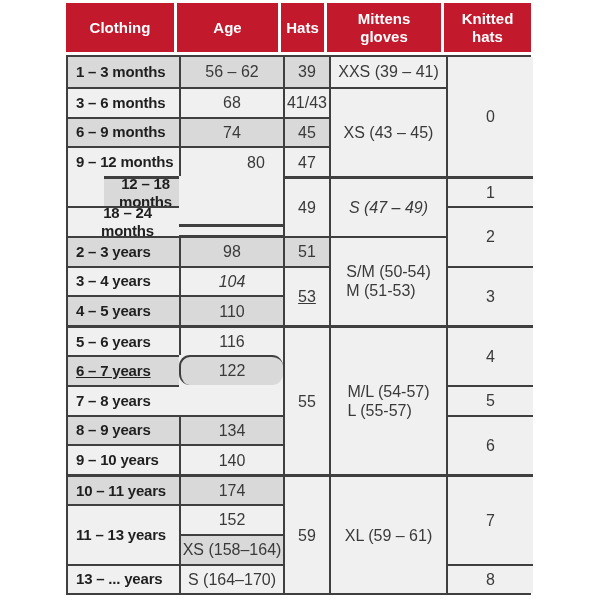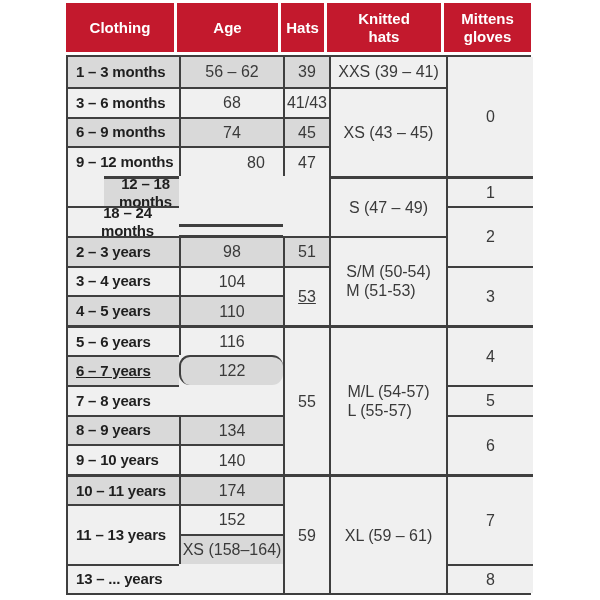--- a/index.html
+++ b/index.html
@@ -57,24 +57,24 @@
   .cell.col-knitted-hats{text-align:left;}
 </style>
 </head>
 <body>
 
 <div class="size-chart">
   <div class="header-grid">
       <div class="hcell">Clothing</div>
       <div class="hcell">Age</div>
       <div class="hcell">Hats</div>
+      <div class="hcell">Mittens
+gloves</div>
       <div class="hcell">Knitted
 hats</div>
-      <div class="hcell">Mittens
-gloves</div>
     </div>
   <div class="body-grid">
       <div class="cell col-age bg-g r1 c1" style="grid-area: 1 / 1 / span 1;">1 – 3 months</div>
       <div class="cell col-age bg-w c1" style="grid-area: 2 / 1 / span 1;">3 – 6 months</div>
       <div class="cell col-age bg-g c1" style="grid-area: 3 / 1 / span 1;">6 – 9 months</div>
       <div class="cell col-age bg-w c1" style="grid-area: 4 / 1 / span 1;">9 – 12 months</div>
       <div class="cell col-age bg-g c1 thick" style="grid-area: 5 / 1 / span 1; margin-left: 36px;">12 – 18 months</div>
       <div class="cell col-age bg-w c1" style="grid-area: 6 / 1 / span 1;">18 – 24 months</div>
       <div class="cell col-age bg-g c1" style="grid-area: 7 / 1 / span 1;">2 – 3 years</div>
       <div class="cell col-age bg-w c1" style="grid-area: 8 / 1 / span 1;">3 – 4 years</div>
@@ -87,40 +87,42 @@
       <div class="cell col-age bg-g c1 thick" style="grid-area: 15 / 1 / span 1;">10 – 11 years</div>
       <div class="cell col-age bg-w c1" style="grid-area: 16 / 1 / span 2;">11 – 13 years</div>
       <div class="cell col-age bg-w c1" style="grid-area: 18 / 1 / span 1;">13 – ... years</div>
       <div class="cell col-clothing bg-g r1" style="grid-area: 1 / 2 / span 1;">56 – 62</div>
       <div class="cell col-clothing bg-w" style="grid-area: 2 / 2 / span 1;">68</div>
       <div class="cell col-clothing bg-g" style="grid-area: 3 / 2 / span 1;">74</div>
       <div class="cell col-clothing bg-w" style="grid-area: 4 / 2 / span 1; padding-left: 48px;">80</div>
       <div class="cell col-clothing bg-g thick" style="grid-area: 5 / 2 / span 1; margin-top: 48px;">86</div>
       <div class="cell col-clothing bg-w" style="grid-area: 6 / 2 / span 1; margin-top: 29px;">92</div>
       <div class="cell col-clothing bg-g" style="grid-area: 7 / 2 / span 1;">98</div>
-      <div class="cell col-clothing bg-w" style="grid-area: 8 / 2 / span 1;">104</div>
+      <div class="cell col-clothing bg-w" style="grid-area: 8 / 2 / span 1; font-style: italic;">104</div>
       <div class="cell col-clothing bg-g" style="grid-area: 9 / 2 / span 1;">110</div>
       <div class="cell col-clothing bg-w thick" style="grid-area: 10 / 2 / span 1;">116</div>
       <div class="cell col-clothing bg-g" style="grid-area: 11 / 2 / span 1; border-radius: 11px;">122</div>
       <div class="cell col-clothing bg-g" style="grid-area: 13 / 2 / span 1;">134</div>
       <div class="cell col-clothing bg-w" style="grid-area: 14 / 2 / span 1;">140</div>
       <div class="cell col-clothing bg-g thick" style="grid-area: 15 / 2 / span 1;">174</div>
       <div class="cell col-clothing bg-w" style="grid-area: 16 / 2 / span 1;">152</div>
       <div class="cell col-clothing bg-g" style="grid-area: 17 / 2 / span 1;">XS (158–164)</div>
+      <div class="cell col-clothing bg-w" style="grid-area: 18 / 2 / span 1;">S (164–170)</div>
       <div class="cell col-hats bg-g r1" style="grid-area: 1 / 3 / span 1;">39</div>
       <div class="cell col-hats bg-w" style="grid-area: 2 / 3 / span 1;">41/43</div>
       <div class="cell col-hats bg-g" style="grid-area: 3 / 3 / span 1;">45</div>
       <div class="cell col-hats bg-w" style="grid-area: 4 / 3 / span 1;">47</div>
+      <div class="cell col-hats bg-w thick" style="grid-area: 5 / 3 / span 2;">49</div>
       <div class="cell col-hats bg-g" style="grid-area: 7 / 3 / span 1;">51</div>
       <div class="cell col-hats bg-w" style="grid-area: 8 / 3 / span 2; text-decoration: underline;">53</div>
       <div class="cell col-hats bg-w thick" style="grid-area: 10 / 3 / span 5;">55</div>
       <div class="cell col-hats bg-w thick" style="grid-area: 15 / 3 / span 4;">59</div>
       <div class="cell col-knitted-hats bg-w r1" style="grid-area: 1 / 4 / span 1;">XXS (39 – 41)</div>
       <div class="cell col-knitted-hats bg-w" style="grid-area: 2 / 4 / span 3;">XS (43 – 45)</div>
-      <div class="cell col-knitted-hats bg-w thick" style="grid-area: 5 / 4 / span 2;">S (47 – 49)</div>
+      <div class="cell col-knitted-hats bg-w thick" style="grid-area: 5 / 4 / span 2; font-style: italic;">S (47 – 49)</div>
       <div class="cell col-knitted-hats bg-w" style="grid-area: 7 / 4 / span 3;">S/M (50-54)
 M (51-53)</div>
       <div class="cell col-knitted-hats bg-w thick" style="grid-area: 10 / 4 / span 5;">M/L (54-57)
 L (55-57)</div>
       <div class="cell col-knitted-hats bg-w thick" style="grid-area: 15 / 4 / span 4;">XL (59 – 61)</div>
       <div class="cell col-mittens-gloves bg-w r1" style="grid-area: 1 / 5 / span 4;">0</div>
       <div class="cell col-mittens-gloves bg-w thick" style="grid-area: 5 / 5 / span 1;">1</div>
       <div class="cell col-mittens-gloves bg-w" style="grid-area: 6 / 5 / span 2;">2</div>
       <div class="cell col-mittens-gloves bg-w" style="grid-area: 8 / 5 / span 2;">3</div>
       <div class="cell col-mittens-gloves bg-w thick" style="grid-area: 10 / 5 / span 2;">4</div>

